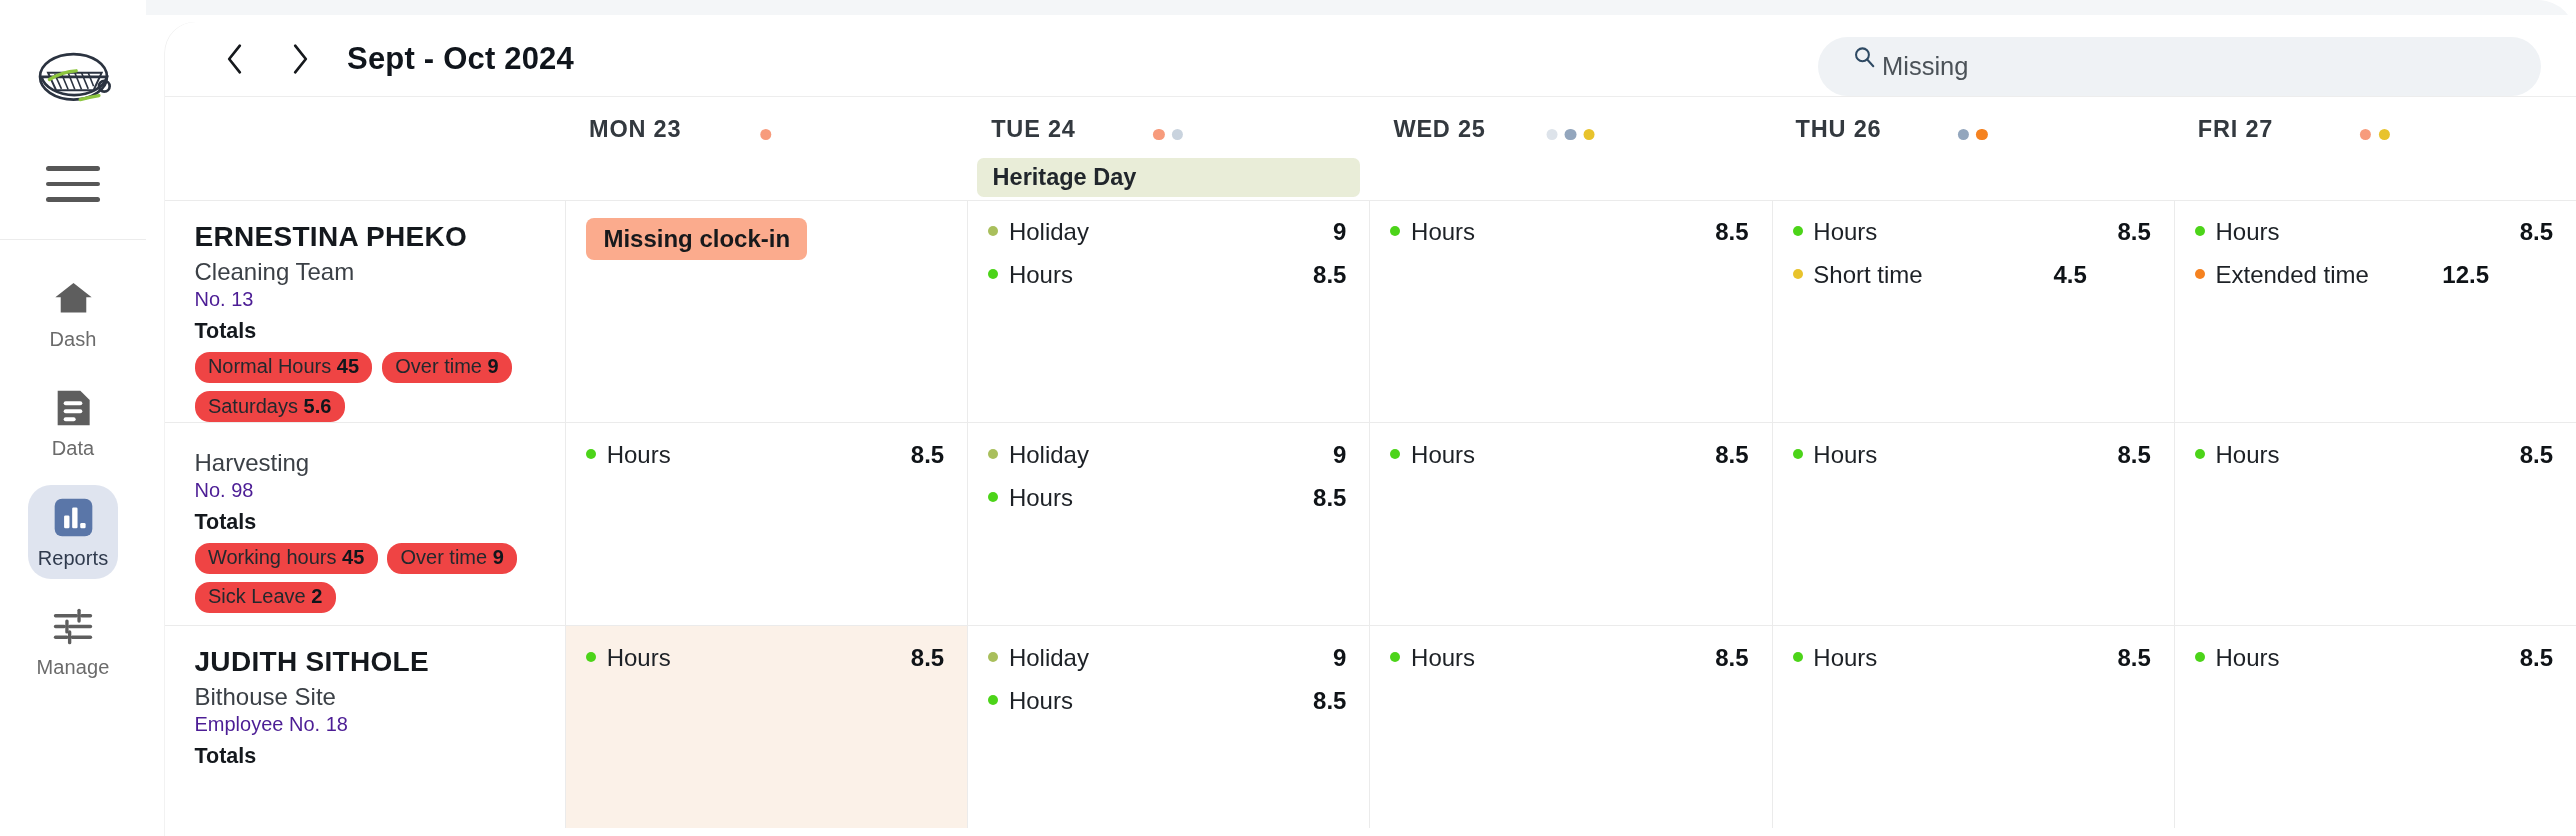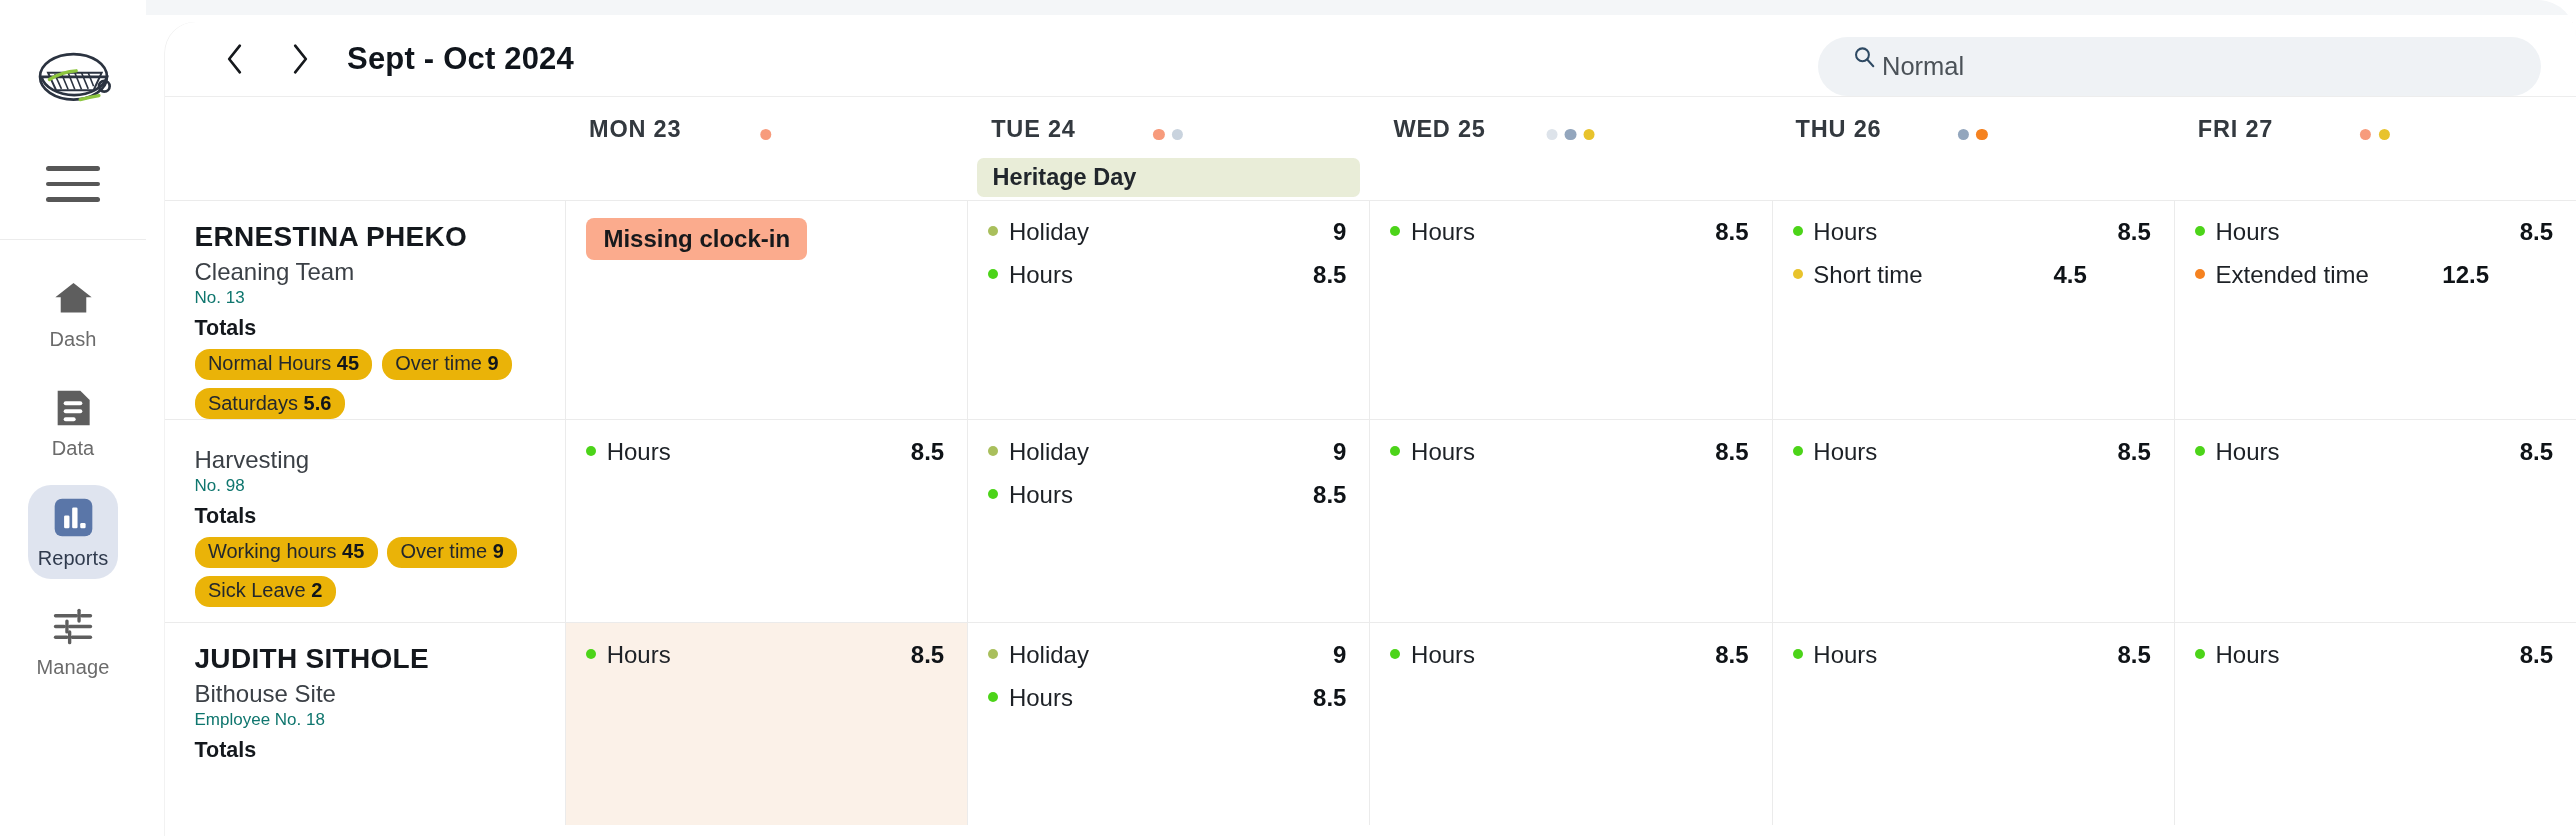--- a/index.html
+++ b/index.html
@@ -176,33 +176,33 @@
   .emp-name {
     font-size: 28px; font-weight: bold; color: #14181d;
     letter-spacing: 0.3px; line-height: 1.12;
   }
   .emp-team {
     margin-top: 5.4px;
     font-size: 24px; color: #3b4046; line-height: 1.15;
   }
   .emp-no {
     margin-top: 2.7px;
-    font-size: 17px; color: #0f766e;
+    font-size: 20px; color: #4c1d95;
   }
   .emp-totals-label {
     margin-top: 8px;
     font-size: 21.5px; font-weight: bold; color: #14181d;
   }
   .chips {
     margin-top: 8px;
     display: flex; flex-wrap: wrap; gap: 8px 9.4px;
     max-width: 342px;
   }
   .chip {
-    background: #eab308;
+    background: #ef4444;
     border-radius: 14.8px;
     padding: 3.4px 13.4px 4.7px 13.4px;
     font-size: 20px; color: #23282d;
     white-space: nowrap;
   }
   .chip b { font-weight: bold; color: #11161b; }
 
   .row-day {
     flex: 1 1 0;
     border-left: 1.3px solid #ebebeb;
@@ -352,21 +352,21 @@
       </div>
       <div class="period-title">Sept - Oct 2024</div>
 
       <div class="search-box">
         <span class="search-icon">
           <svg width="23" height="23" viewBox="0 0 34 34">
             <circle cx="14" cy="13" r="9.5" fill="none" stroke="#2e4a63" stroke-width="3"></circle>
             <line x1="21" y1="20" x2="30" y2="30" stroke="#2e4a63" stroke-width="3" stroke-linecap="round"></line>
           </svg>
         </span>
-        <span class="search-placeholder">Normal</span>
+        <span class="search-placeholder">Missing</span>
       </div>
     </div>
 
     <div class="grid-head" id="day-head">
       <div class="head-spacer"></div>
     <div class="head-cell">
           <div class="daylabel">MON 23</div>
           <div class="dots">
             <span class="dot" style="background: rgb(247, 155, 124);"></span>
           </div>

